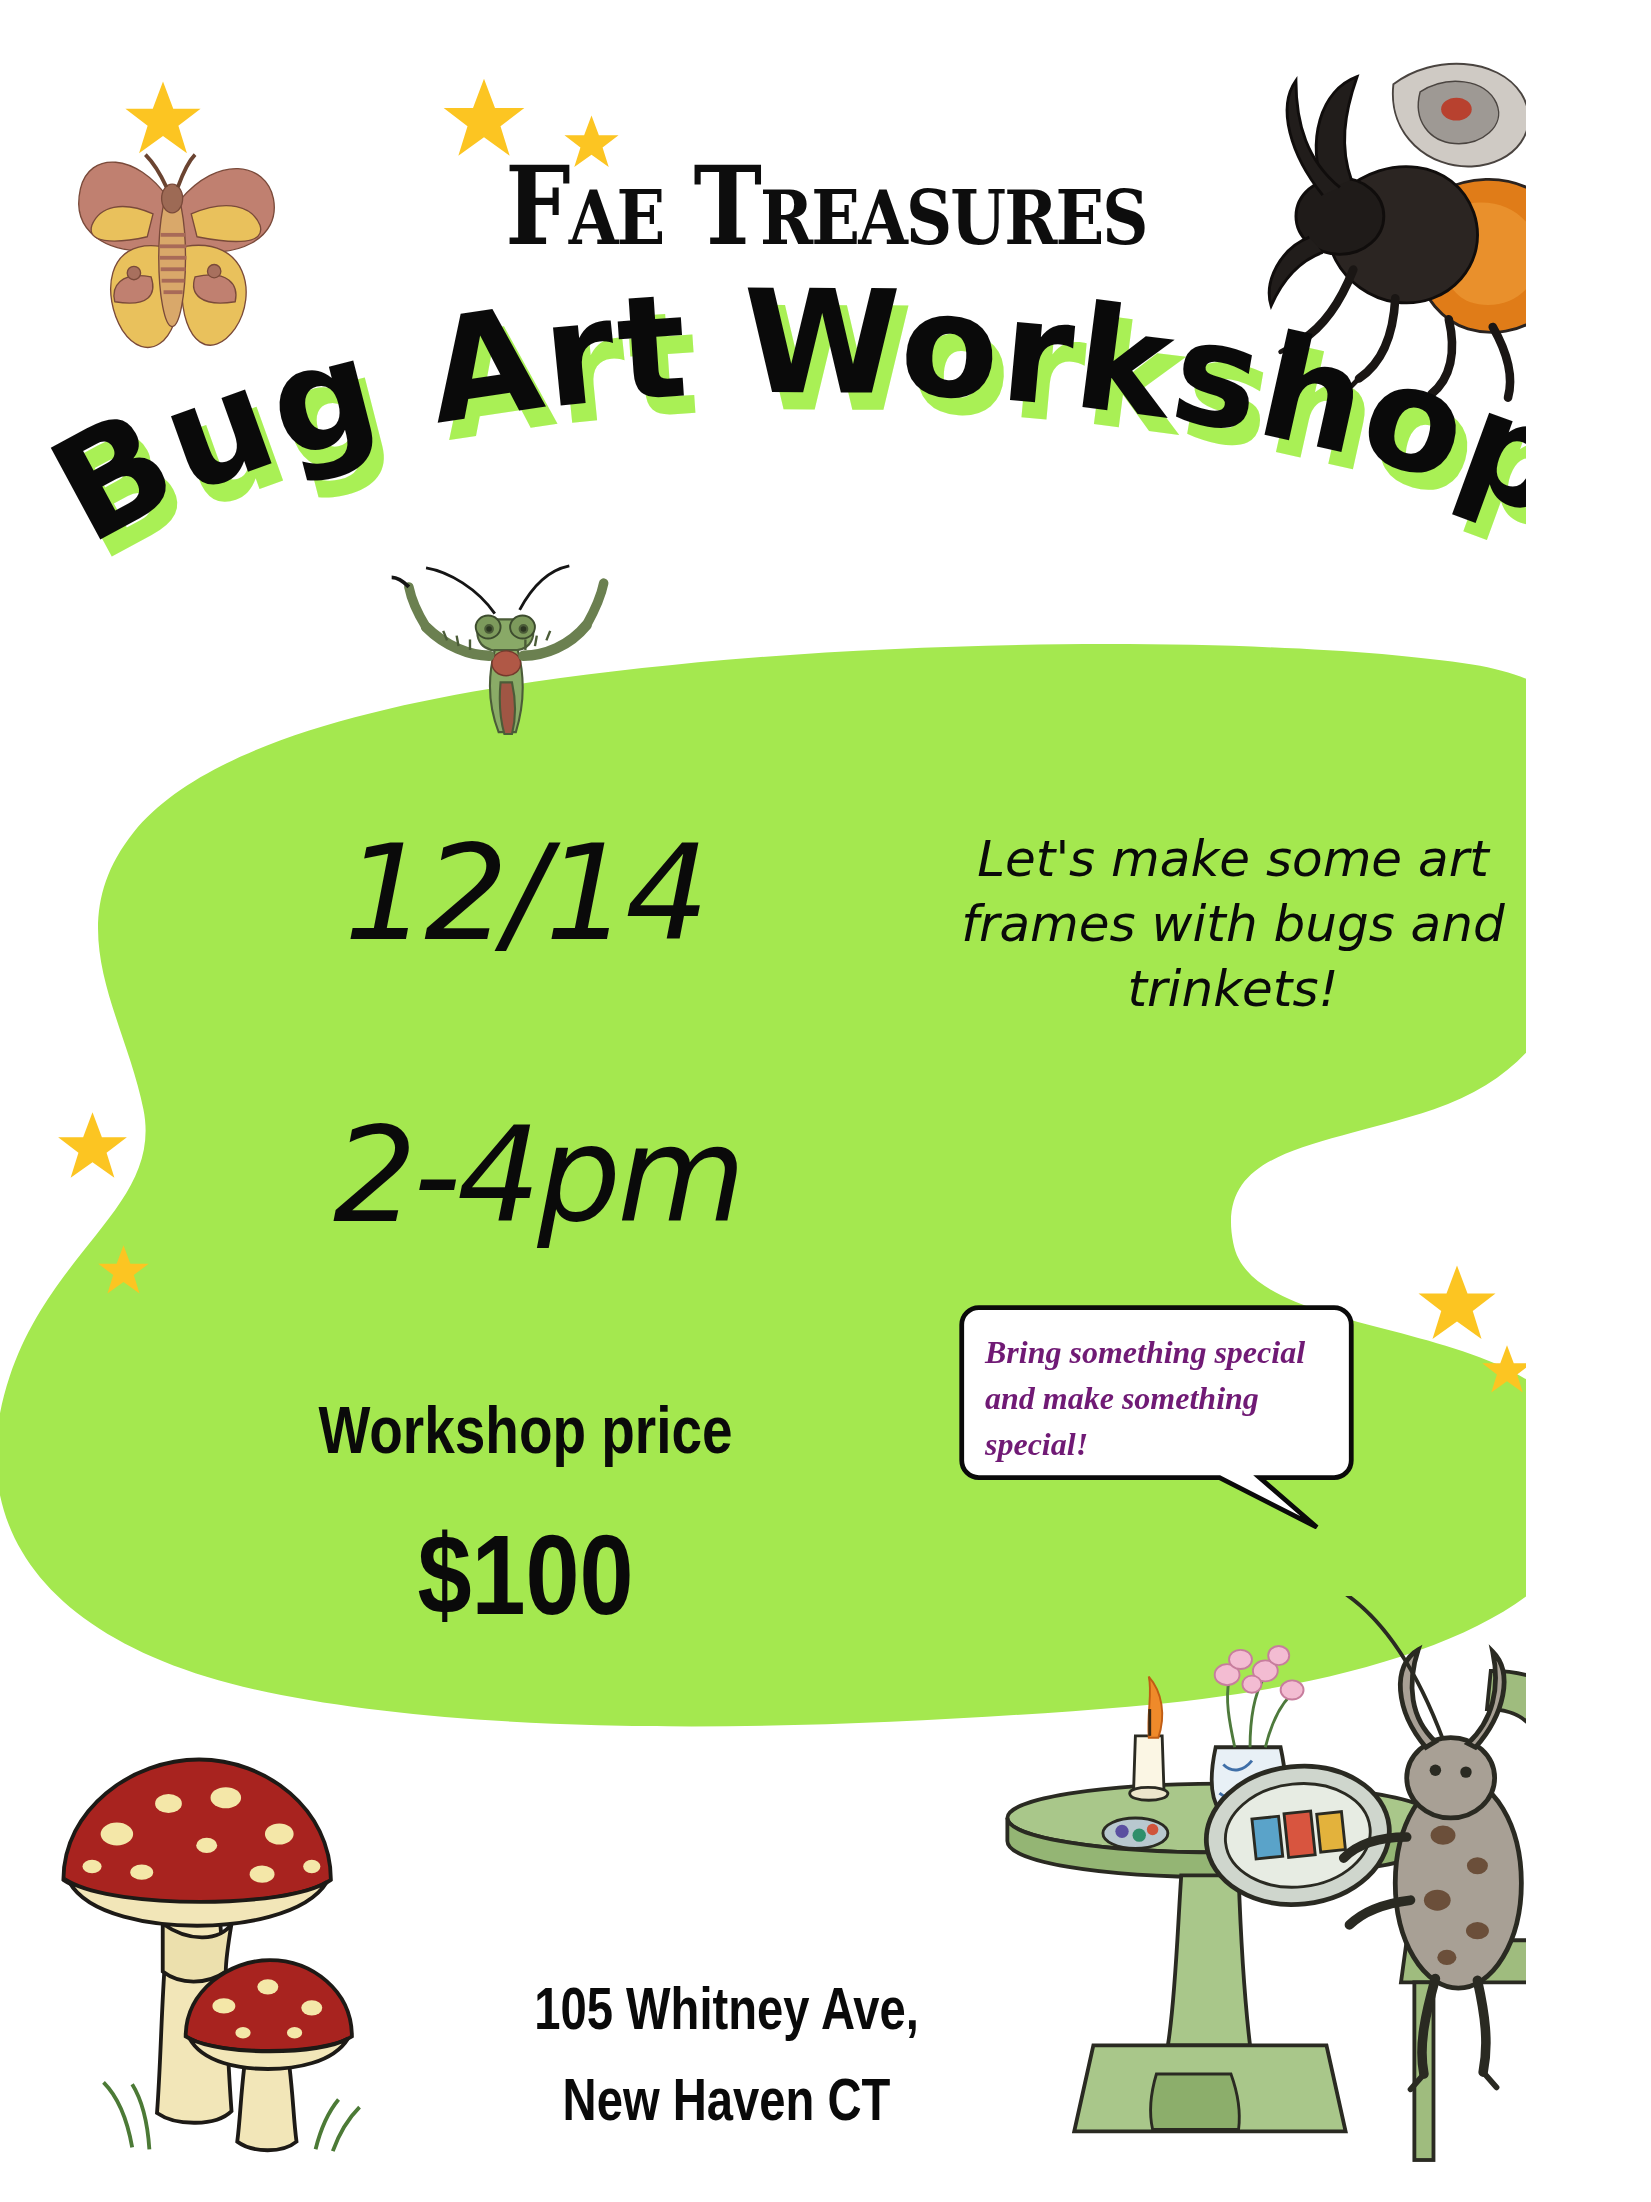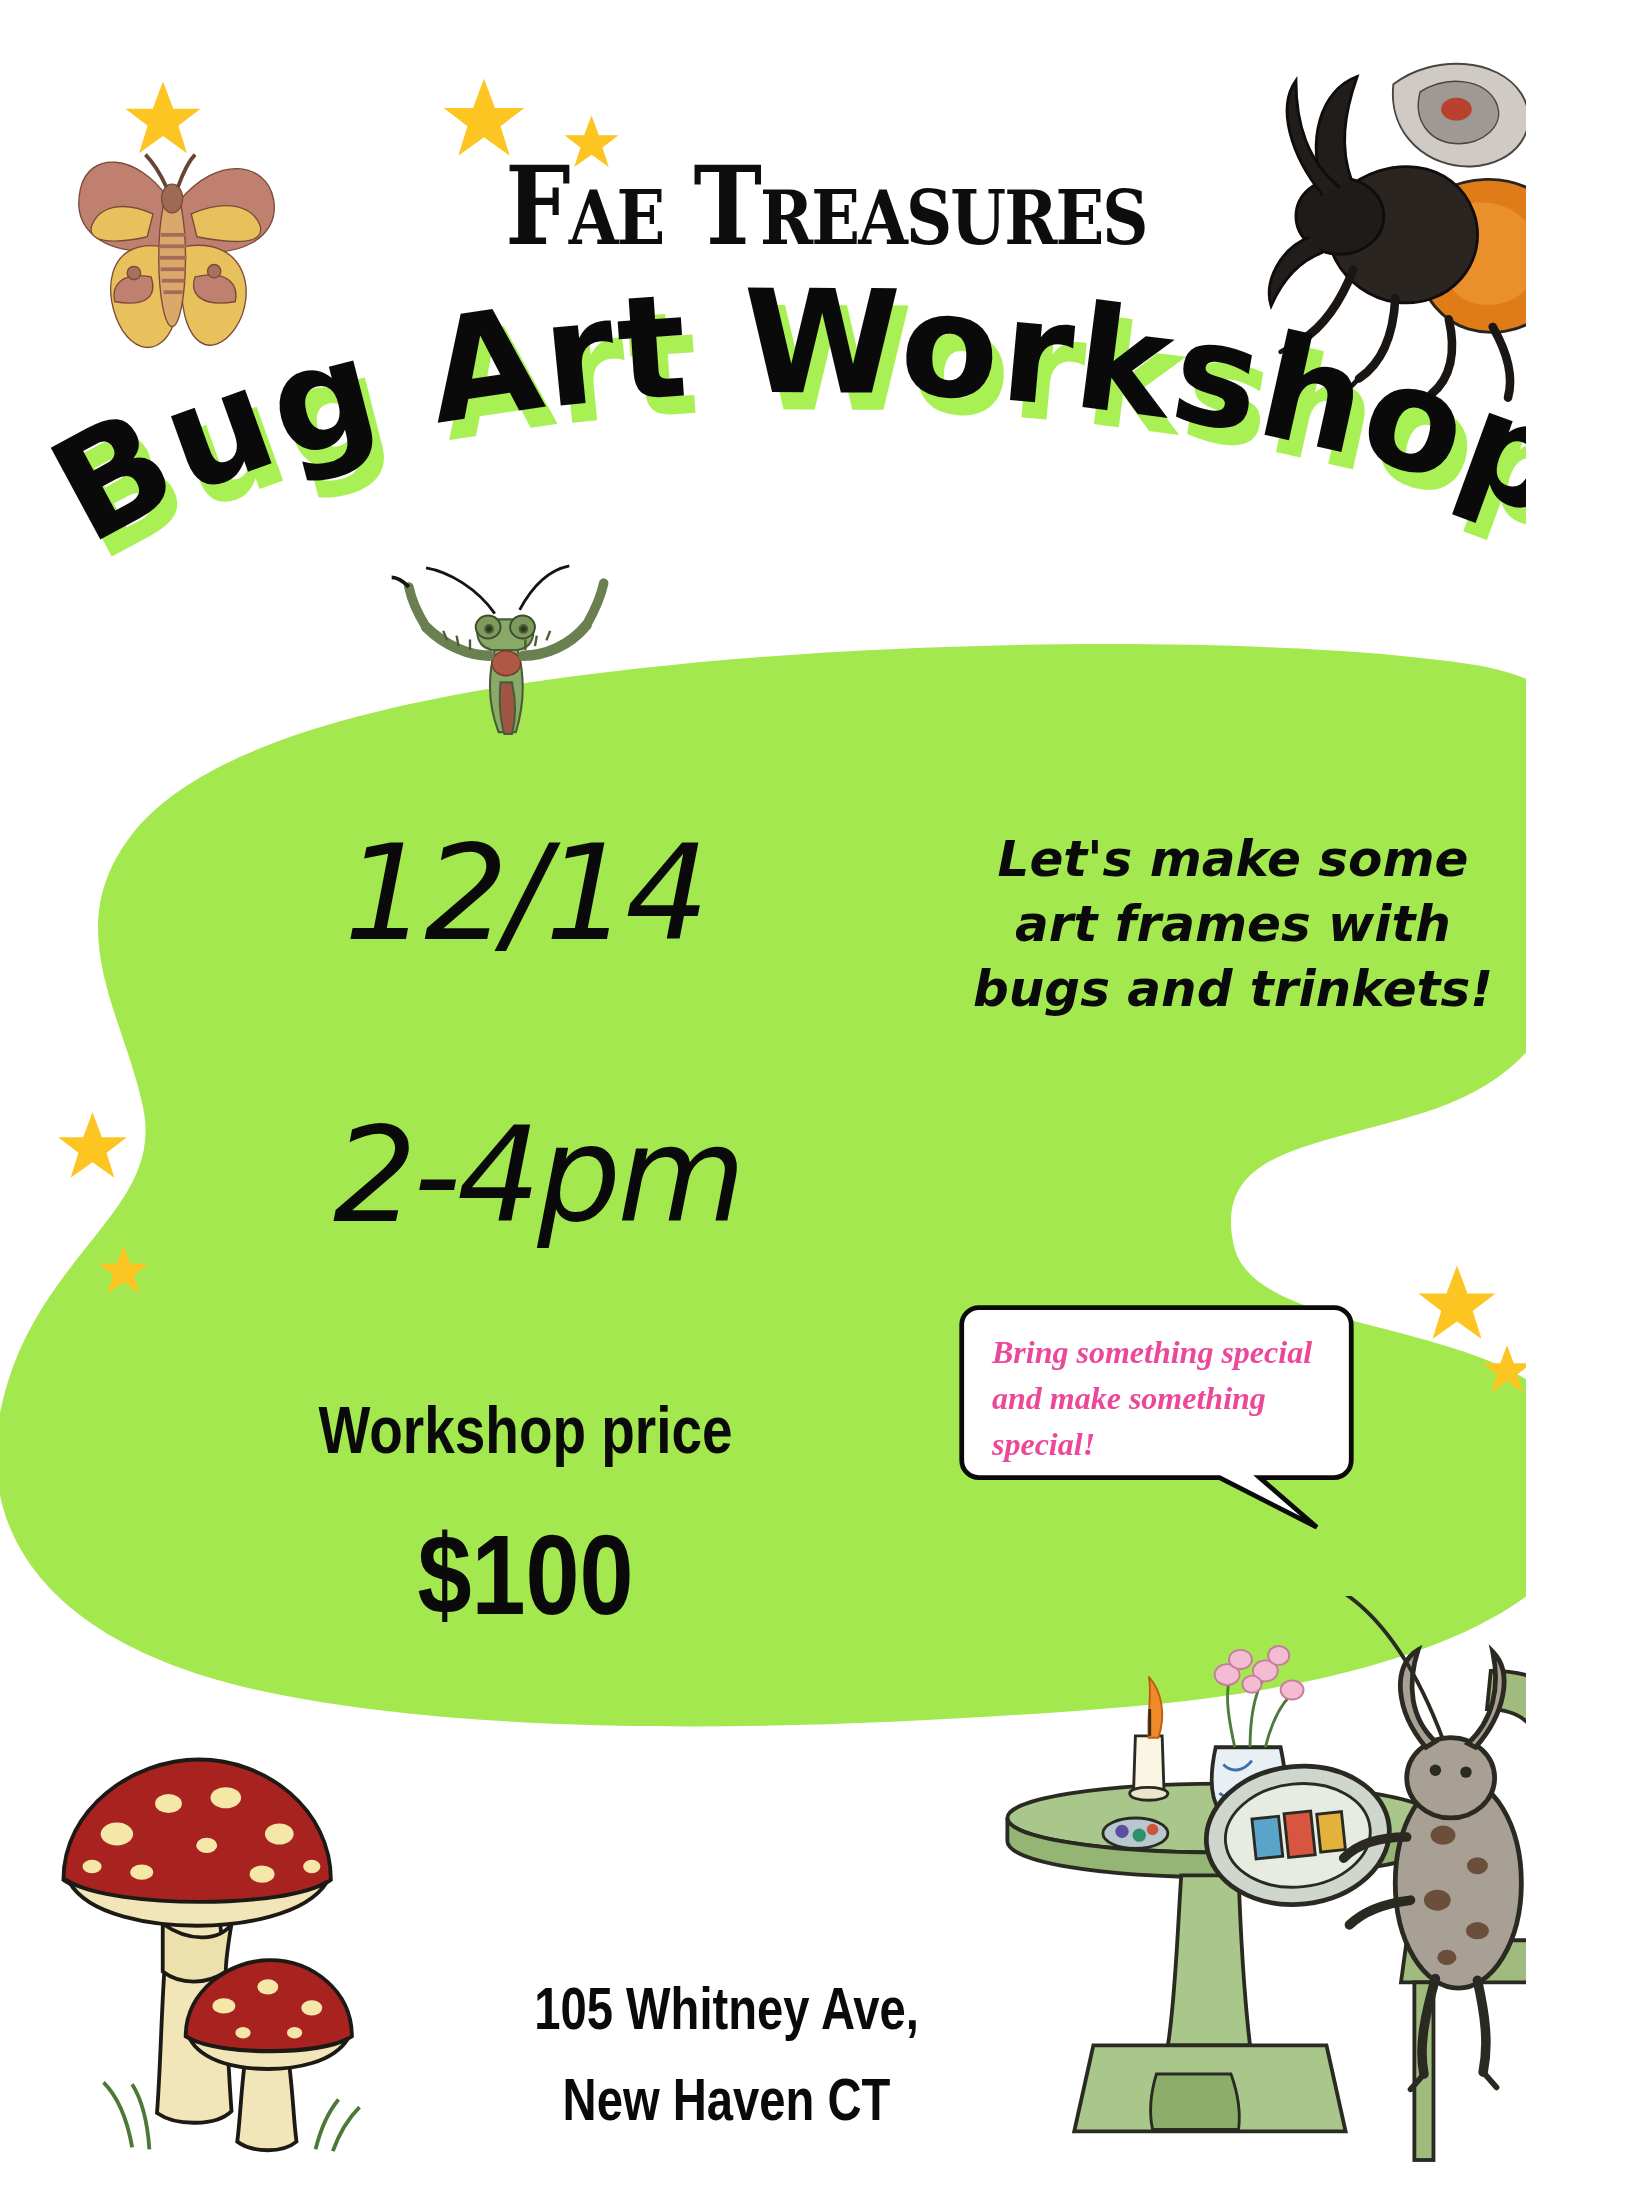--- a/index.html
+++ b/index.html
@@ -34,21 +34,21 @@
     font-family:"DejaVu Sans",sans-serif;font-weight:normal;
     font-style:italic;color:#0a0a0a;font-size:132px;
     letter-spacing:-3.8px;line-height:1;white-space:nowrap;
   }
   .date-big{left:344px;top:827px;}
   .time-big{left:333px;top:1109px;}
 
   
   .blurb{
     position:absolute;left:956px;top:827px;width:554px;
-    font-family:"DejaVu Sans",sans-serif;font-weight:bold;font-style:italic;
+    font-family:"DejaVu Sans",sans-serif;font-weight:normal;font-style:italic;
     font-size:50px;line-height:1.30;color:#0a0a0a;text-align:center;
   }
 
   
   .price-label{
     position:absolute;left:258px;top:1391px;width:535px;text-align:center;
     font-family:"Liberation Sans",sans-serif;font-weight:bold;
     font-size:67px;color:#0a0a0a;transform:scaleX(.82);transform-origin:center;
     white-space:nowrap;
   }
@@ -58,23 +58,23 @@
     font-size:113px;color:#0a0a0a;transform:scaleX(.86);transform-origin:center;
     white-space:nowrap;
   }
 
   
   .bubble{
     position:absolute;left:956px;top:1300px;width:401px;height:229px;
   }
   .bubble .bg{position:absolute;inset:0;}
   .bubble .txt{
-    position:absolute;left:36px;top:29px;width:325px;
+    position:absolute;left:29px;top:29px;width:325px;
     font-family:"Liberation Serif",serif;font-weight:bold;font-style:italic;
-    font-size:32px;line-height:1.44;color:#ec4899;
+    font-size:32px;line-height:1.44;color:#701a75;
   }
 
   
   .addr{
     position:absolute;left:459px;top:1964px;width:535px;
     font-family:"Liberation Sans",sans-serif;font-weight:bold;
     font-size:59px;line-height:1.55;color:#0a0a0a;text-align:center;
     transform:scaleX(.80);transform-origin:center top;white-space:nowrap;
   }
 

